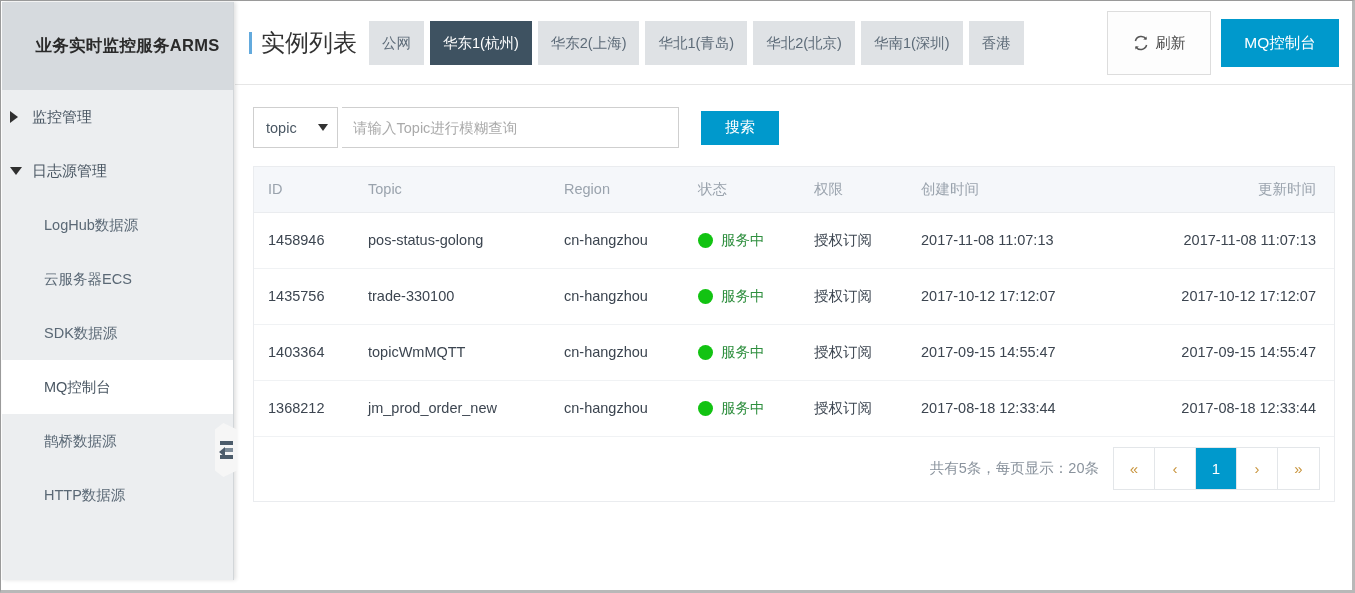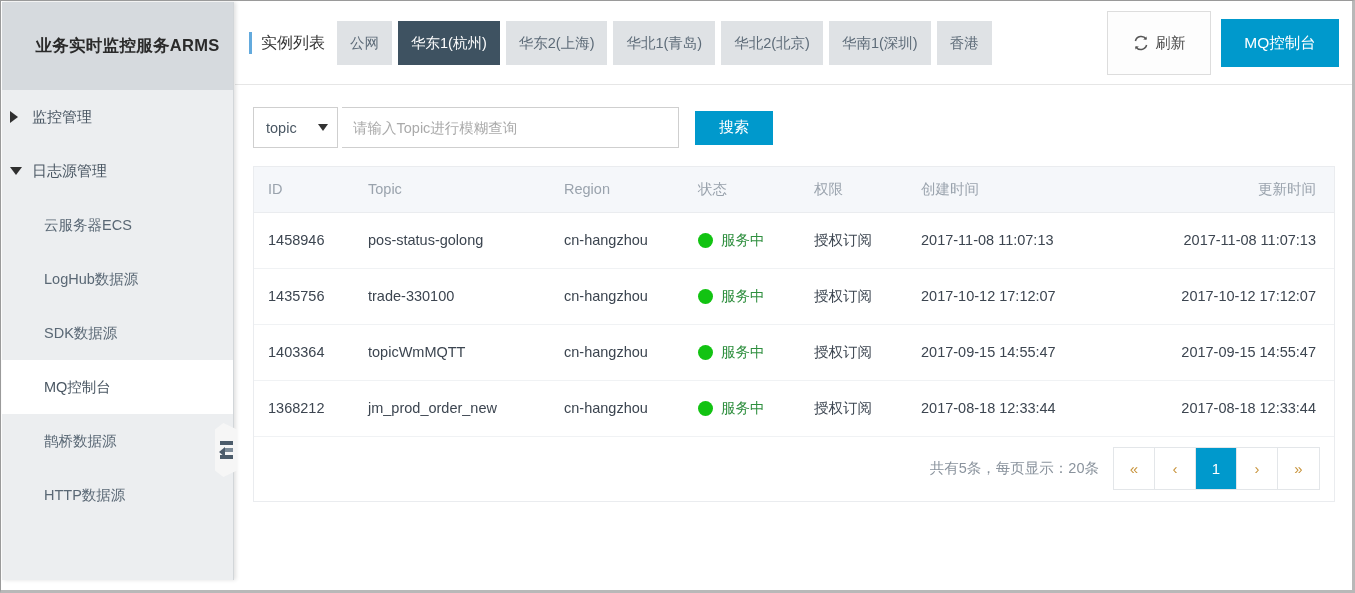--- a/index.html
+++ b/index.html
@@ -130,21 +130,21 @@
     display: flex;
     align-items: center;
     margin-right: 12px;
   }
   #title-accent {
     width: 3px; height: 22px;
     background: #63aadd;
     margin-right: 9px;
   }
   #page-title {
-    font-size: 16px;
+    font-size: 24px;
     color: #333333;
     white-space: nowrap;
   }
   .region-tab {
     height: 44px;
     padding: 0 13px;
     background: #dfe2e5;
     color: #5d6b78;
     font-size: 14.5px;
     display: flex;
@@ -232,21 +232,21 @@
     outline: none;
     background: #ffffff;
   }
   #search-input::placeholder { color: #aaaaaa; }
   #search-btn {
     width: 78px; height: 34px;
     background: #0099cc;
     color: #ffffff;
     font-size: 15px;
     border: none;
-    margin-left: 16px;
+    margin-left: 22px;
     cursor: pointer;
     font-family: "Liberation Sans", sans-serif;
   }
 
   
   #table-card {
     border: 1px solid #eaecef;
     background: #ffffff;
   }
   table { width: 100%; border-collapse: collapse; }
@@ -331,24 +331,24 @@
     <div id="sidebar-nav">
         <div class="nav-item lvl1">
           <span class="nav-caret right"></span>
           <span>监控管理</span>
         </div>
         <div class="nav-item lvl1">
           <span class="nav-caret down"></span>
           <span>日志源管理</span>
         </div>
         <div class="nav-item lvl2">
+          <span>LogHub数据源</span>
+        </div>
+        <div class="nav-item lvl2">
           <span>云服务器ECS</span>
-        </div>
-        <div class="nav-item lvl2">
-          <span>LogHub数据源</span>
         </div>
         <div class="nav-item lvl2">
           <span>SDK数据源</span>
         </div>
         <div class="nav-item lvl2 active">
           <span>MQ控制台</span>
         </div>
         <div class="nav-item lvl2">
           <span>鹊桥数据源</span>
         </div>

